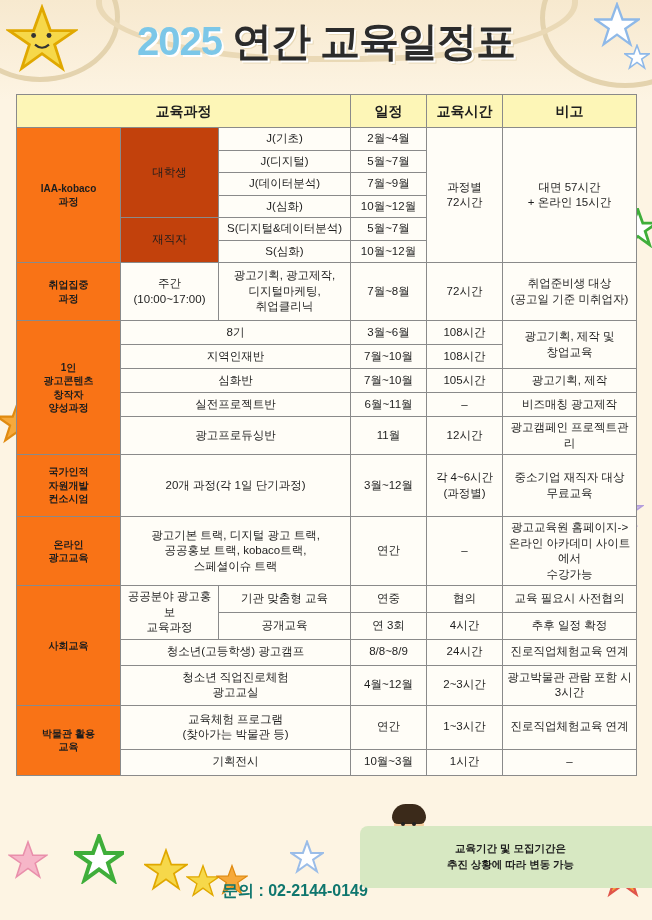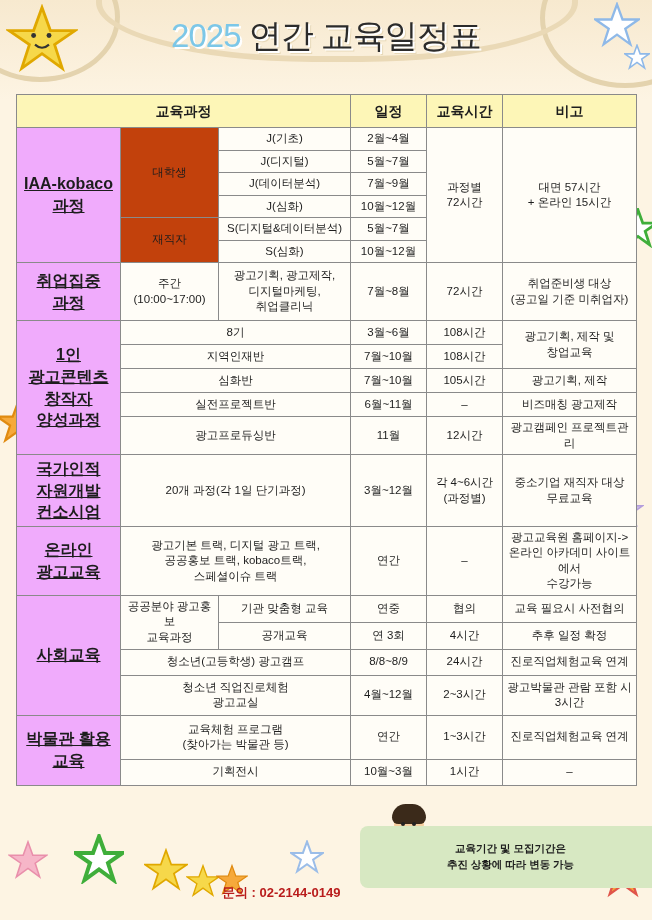--- a/index.html
+++ b/index.html
@@ -17,21 +17,21 @@
   .swirl{position:absolute;border:3px solid #d9c49a;border-radius:50%;}
   .star{position:absolute;}
   .star svg{display:block;}
   
   .title-wrap{
     position:absolute;left:0;top:14px;width:652px;
     text-align:center;
   }
   .title{
     display:inline-block;
-    font-size:33px;font-weight:normal;
+    font-size:40px;font-weight:bold;
     font-family:"Liberation Sans", sans-serif;
     letter-spacing:-1px;
     color:#2b2b2b;
     text-shadow:2px 2px 0 #ffffff, 3px 3px 0 #e8d9b8;
   }
   .title .yr{color:#7cc7e8;text-shadow:2px 2px 0 #ffffff;}
   
   .table-area{
     position:absolute;left:16px;top:94px;width:620px;border-radius:18px;
   }
@@ -44,39 +44,39 @@
     border:1px solid #8a8a8a;
     text-align:center;vertical-align:middle;
     font-size:11.5px;color:#1d1d1d;
     padding:3px 2px;line-height:1.35;
   }
   thead th{
     background:#fdf6b7;font-weight:bold;font-size:14px;
     height:26px;
   }
   .catcell{
-    background:#f0abfc;font-weight:bold;font-size:16px;text-decoration:underline;
+    background:#f97316;font-weight:bold;font-size:10px;
   }
   .subcell{background:#c2410c;}
   .plain{background:#fffdf7;}
   .r{font-size:11.5px;}
   
   col.c1{width:104px;}
   col.c2{width:98px;}
   col.c3{width:132px;}
   col.c4{width:76px;}
   col.c5{width:76px;}
   col.c6{width:134px;}
   
   .footer{
     position:absolute;left:0;bottom:0;width:652px;height:120px;
   }
   .contact{
     position:absolute;left:222px;bottom:18px;
-    font-size:13px;font-weight:bold;color:#b91c1c;
+    font-size:16px;font-weight:bold;color:#0f766e;
   }
   .notebox{
     position:absolute;left:360px;bottom:32px;width:301px;height:62px;
     background:#d7e8c2;border-radius:8px;
     display:flex;align-items:center;justify-content:center;
     text-align:center;
   }
   .notebox .lines{font-size:10.5px;line-height:1.5;color:#1d1d1d;font-weight:bold;}
   .notebox .hl{color:#1846a0;}
   .kid{

